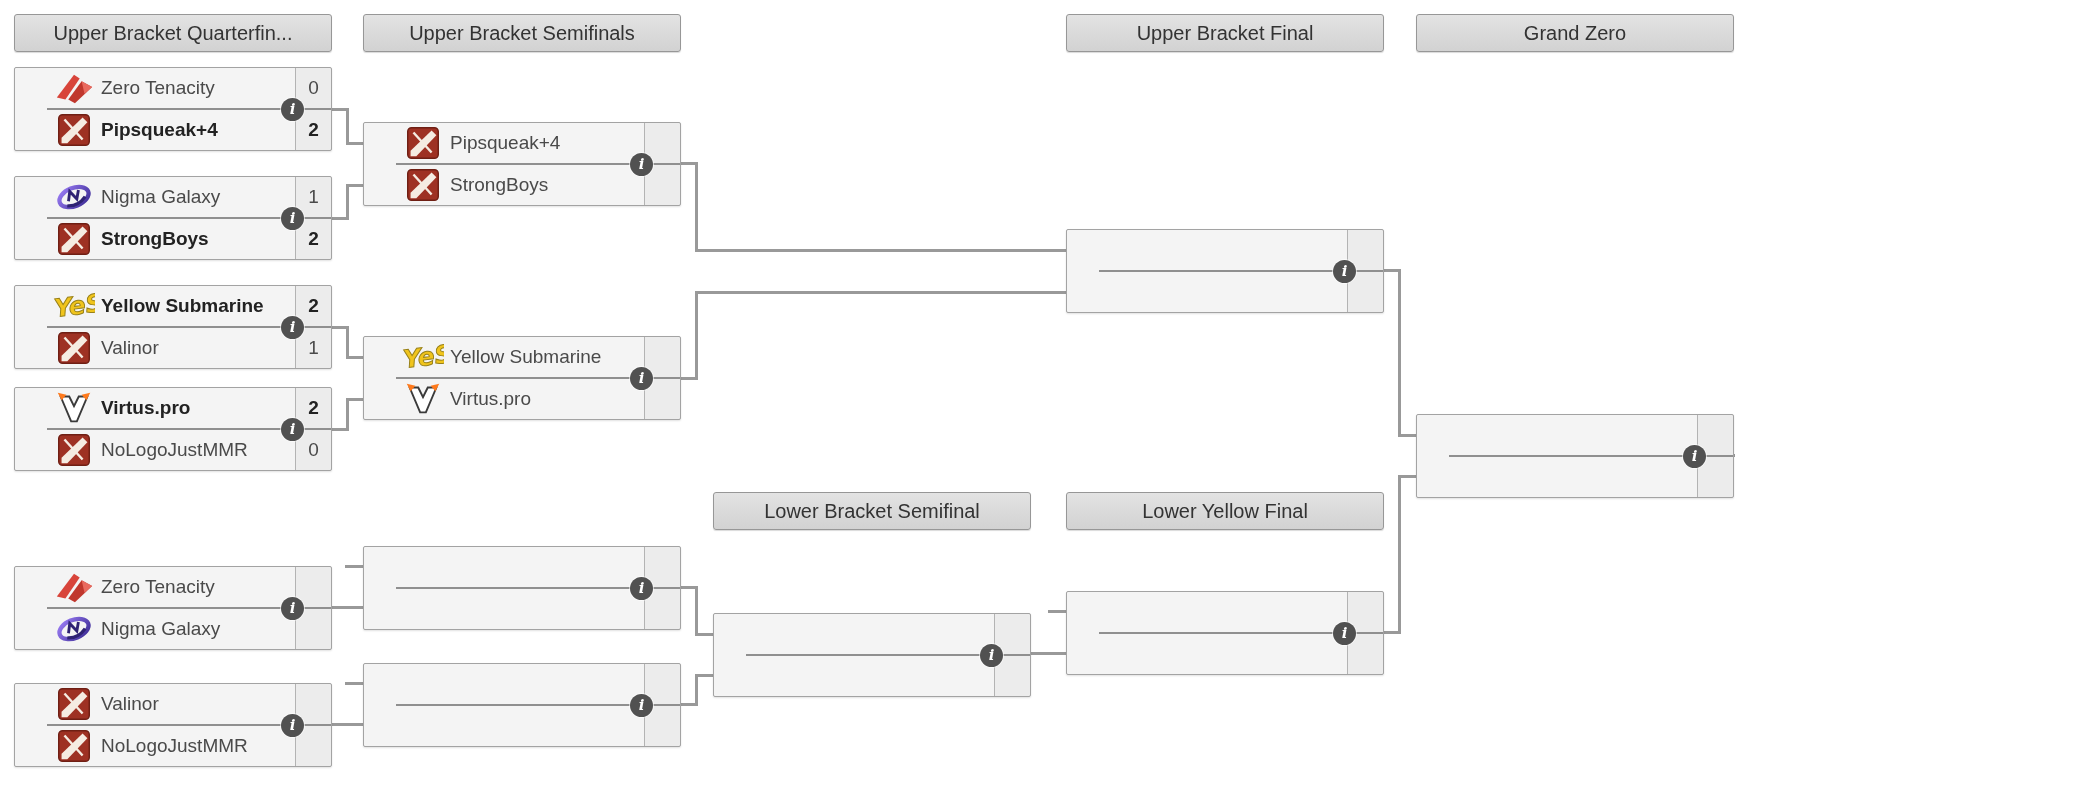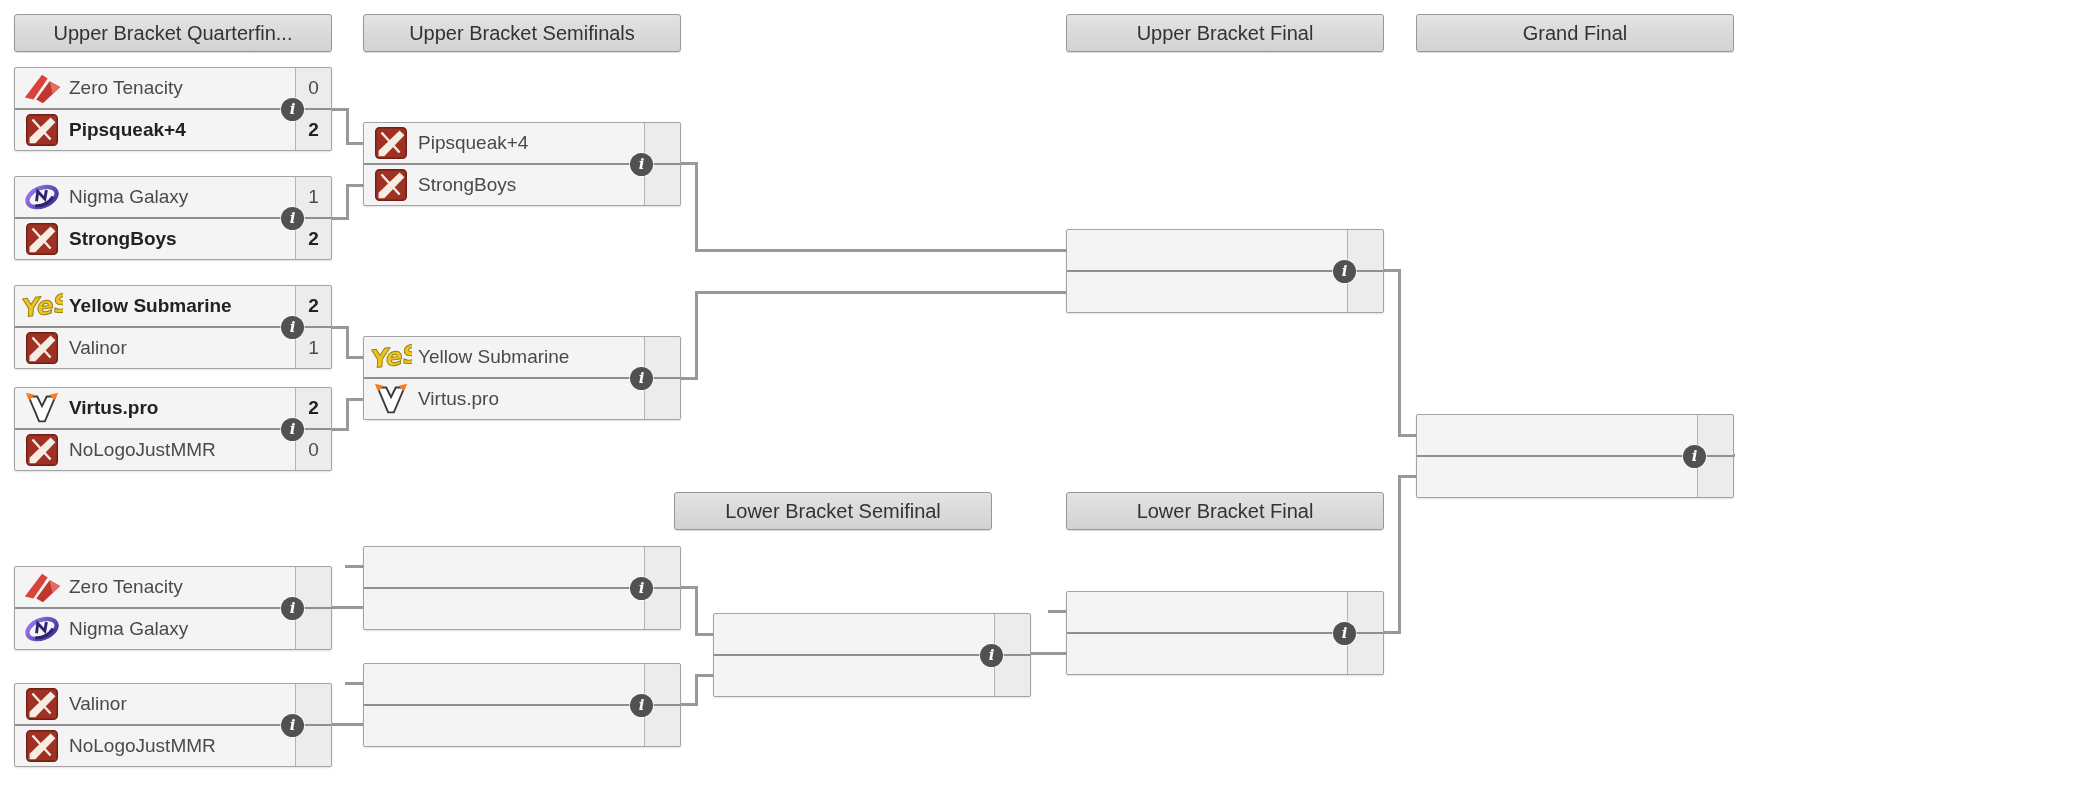--- a/index.html
+++ b/index.html
@@ -8,21 +8,21 @@
 
   .hdr{position:absolute;width:318px;height:38px;box-sizing:border-box;
        background:linear-gradient(#e3e3e3,#d2d2d2);border:1px solid #979797;border-radius:3px;
        color:#333;font-size:20px;text-align:center;line-height:36px;
        box-shadow:0 1px 1px rgba(0,0,0,0.15);white-space:nowrap;overflow:hidden;z-index:3;}
 
   .cn{position:absolute;background:#999;z-index:1;}
 
   .match{position:absolute;width:318px;background:#f4f4f4;border:1px solid #a3a3a3;
          border-radius:2px;box-sizing:border-box;box-shadow:0 1px 2px rgba(0,0,0,0.12);z-index:2;}
-  .match.dual{height:84px;}
+  .match.dual{height:84px;padding-left:32px;}
   .match.single{height:44px;}
   .slot{height:40px;display:flex;align-items:stretch;}
   .match.single .slot{height:42px;}
   .slot.bottom{border-top:2px solid #8f8f8f;}
   .logo{width:54px;display:flex;align-items:center;justify-content:center;flex:none;}
   .logo svg{width:42px;height:36px;}
   .tname{flex:1;display:flex;align-items:center;font-size:19px;color:#4a4a4a;
          white-space:nowrap;overflow:hidden;}
   .scol{width:35px;flex:none;border-left:1px solid #b3b3b3;background:rgba(0,0,0,0.03);
         display:flex;align-items:center;justify-content:center;font-size:19px;color:#4a4a4a;}
@@ -67,24 +67,24 @@
     <polygon points="5,2 14,4 9,10" fill="#ff7a1c"></polygon>
     <polygon points="30,4 39,2 35,10" fill="#ff7a1c"></polygon>
   </symbol>
 </svg>
 
 <div id="bracket">
 
   <div class="hdr" style="left:14px;top:14px">Upper Bracket Quarterfin...</div>
   <div class="hdr" style="left:1066px;top:14px">Upper Bracket Final</div>
   <div class="hdr" style="left:363px;top:14px">Upper Bracket Semifinals</div>
-  <div class="hdr" style="left:1416px;top:14px">Grand Final</div>
+  <div class="hdr" style="left:1416px;top:14px">Grand Zero</div>
   <div class="hdr" style="left:1768px;top:14px">Qualified</div>
-  <div class="hdr" style="left:674px;top:492px">Lower Bracket Semifinal</div>
-  <div class="hdr" style="left:1066px;top:492px">Lower Bracket Final</div>
+  <div class="hdr" style="left:713px;top:492px">Lower Bracket Semifinal</div>
+  <div class="hdr" style="left:1066px;top:492px">Lower Yellow Final</div>
 
   <div class="cn" style="left:332px;top:108px;width:17px;height:3px"></div>
   <div class="cn" style="left:346px;top:108px;width:3px;height:37px"></div>
   <div class="cn" style="left:346px;top:142px;width:17px;height:3px"></div>
   <div class="cn" style="left:332px;top:217px;width:17px;height:3px"></div>
   <div class="cn" style="left:346px;top:184px;width:3px;height:36px"></div>
   <div class="cn" style="left:346px;top:184px;width:17px;height:3px"></div>
   <div class="cn" style="left:332px;top:326px;width:17px;height:3px"></div>
   <div class="cn" style="left:346px;top:326px;width:3px;height:33px"></div>
   <div class="cn" style="left:346px;top:356px;width:17px;height:3px"></div>

